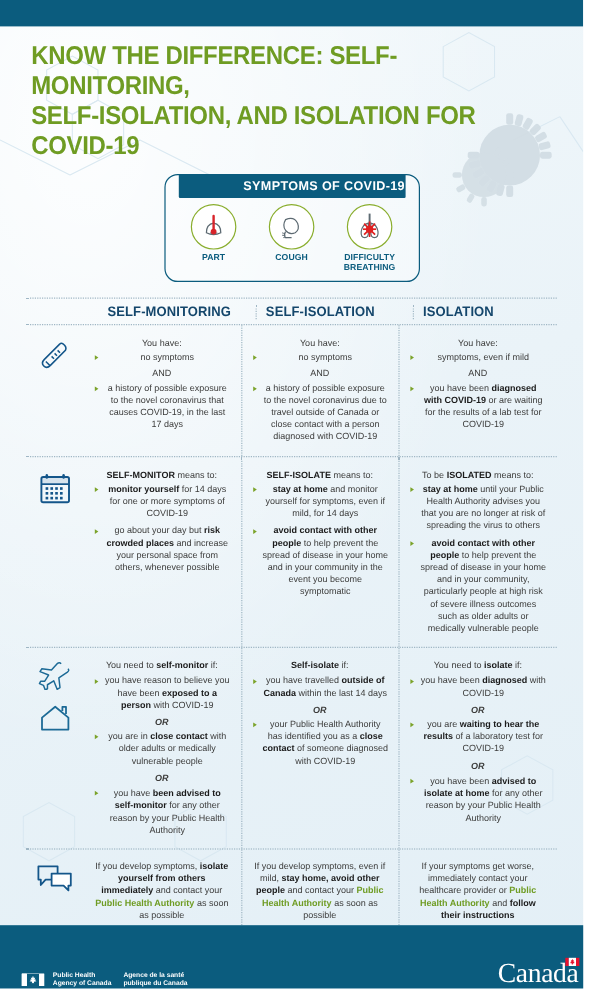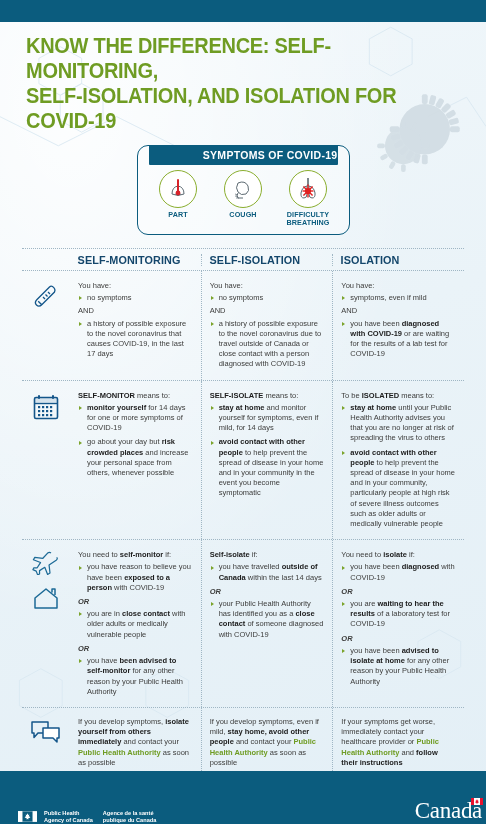--- a/index.html
+++ b/index.html
@@ -82,36 +82,36 @@
 
   
   .table {
     position: relative; z-index: 3;
     margin: 13px 22px 0 22px;
   }
   .dotted-h {
     border-top: 1.2px dotted #9fb6c4;
     height: 0;
   }
-  .hdr-row { display: flex; padding: 5px 0 4px 0; }
+  .hdr-row { display: flex; padding: 5px 0 4px 0; gap: 12px; }
   .hdr-spacer { width: 48px; flex: none; }
   .hdr-cell {
     flex: 1;
     color: #14466b;
     font-size: 11.4px;
     font-weight: 700;
     letter-spacing: 0.1px;
     padding-left: 8px;
     font-family: "Liberation Sans Narrow","Liberation Sans",sans-serif;
     transform: scaleX(0.95);
     transform-origin: left center;
   }
   .hdr-cell.c2, .hdr-cell.c3 { border-left: 1.2px dotted #9fb6c4; }
 
-  .body-row { display: flex; }
+  .body-row { display: flex; text-align: center; }
   .icon-cell {
     width: 48px; flex: none;
     padding: 11px 4px 0 4px;
     display: flex; flex-direction: column; align-items: center; gap: 10px;
   }
   .cell {
     flex: 1;
     padding: 10px 9px 10px 8px;
     color: #3c3c3b;
     font-size: 7.5px;

